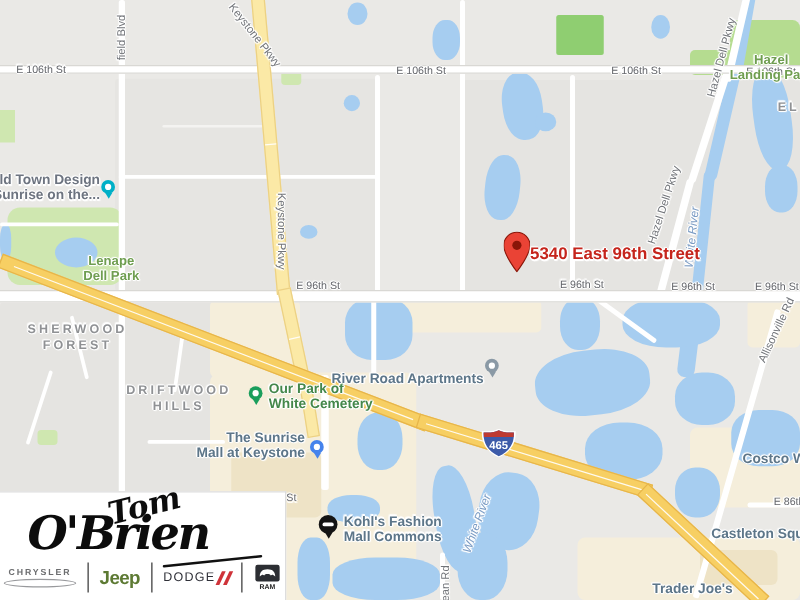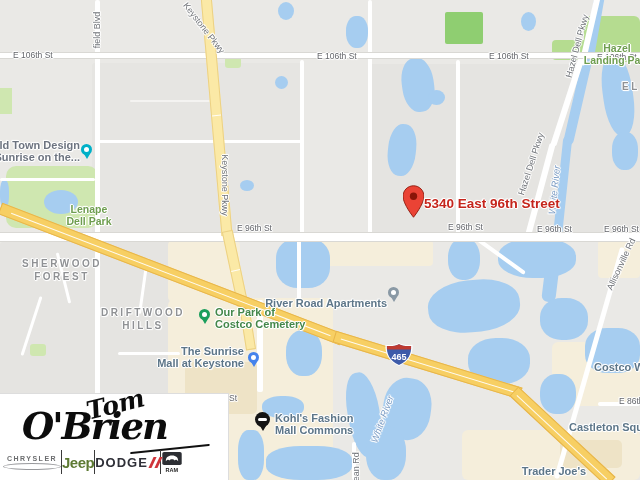--- a/index.html
+++ b/index.html
@@ -33,28 +33,28 @@
   .ppin::after{content:'';position:absolute;left:50%;top:100%;transform:translate(-50%,-1px);border:3px solid transparent;border-top:5px solid currentColor;}
   .pin-kohls{width:15px;height:15px;}
   .pin-kohls::before{inset:6px 3px;border-radius:2px;}
   .dest-lbl{font-size:13.5px;font-weight:bold;color:var(--dest-red,#c5251c);transform:translate(0,-50%);}
   
   .logo{position:absolute;left:0;top:393px;width:229px;height:87px;background:#fff;border-top:1px solid #ddd;border-right:1px solid #ddd;box-sizing:border-box;}
   .script{position:absolute;font-family:"DejaVu Serif",serif;font-style:italic;font-weight:bold;color:#0c0c0c;white-space:nowrap;}
   .s-top{left:86px;top:-4px;font-size:25px;transform:rotate(-14deg);}
   .s-main{left:22px;top:10px;font-size:37px;letter-spacing:-2px;}
   .swoosh{position:absolute;left:130px;top:54px;width:80px;height:2px;background:#111;border-radius:2px;transform:rotate(-6deg);}
-  .brands{position:absolute;left:3px;right:3px;bottom:3px;height:30px;display:flex;align-items:center;}
+  .brands{position:absolute;left:3px;right:3px;bottom:3px;height:30px;display:flex;align-items:center;justify-content:space-between;}
   .bdiv{width:1px;height:24px;background:#3a3a3a;}
   .chry{display:flex;flex-direction:column;align-items:center;}
   .chry .txt{font-size:7px;font-weight:bold;letter-spacing:1.5px;color:#6c6d6f;}
   .wing{width:58px;height:7px;border:1.5px solid #98999c;border-radius:50%;margin-top:1px;box-sizing:border-box;}
   .jeep{font-size:15px;font-weight:bold;color:var(--jeep-green,#5d7a33);letter-spacing:-.5px;}
   .dodge{display:flex;align-items:center;gap:2px;}
-  .dodge .txt{font-size:13px;font-weight:bold;letter-spacing:1px;color:var(--dodge-dark,#2f3038);}
+  .dodge .txt{font-size:10px;font-weight:normal;letter-spacing:1px;color:var(--dodge-dark,#2f3038);}
   .slash{display:inline-block;width:3px;height:11px;background:var(--dodge-red,#cf3339);transform:skewX(-25deg);margin-left:1px;}
   .ram{display:flex;flex-direction:column;align-items:center;line-height:6px;}
   .ram .txt{font-size:5.5px;font-weight:bold;color:#222;margin-top:1px;}
 </style>
 </head>
 <body>
 
 <div class="stage">
 
   <div class="blk" style="left:92px;top:63px;width:212px;height:170px;background:#e6e5e2"></div>
@@ -205,21 +205,21 @@
   </div>
 
   <div class="lbl poi ra" style="left:80px;top:151px;color:var(--poi-gray)">
     <span>Old Town Design</span>
     <span>(Sunrise on the...</span>
   </div>
   <span class="ppin" style="left:81px;top:144px;color:var(--pin-teal)"></span>
 
   <div class="lbl poi la" style="left:215px;top:318px;color:var(--poi-green)">
     <span>Our Park of</span>
-    <span>Costco Cemetery</span>
+    <span>White Cemetery</span>
   </div>
   <span class="ppin" style="left:199px;top:309px;color:var(--pin-green)"></span>
 
   <div class="lbl poi ra" style="left:244px;top:357px;color:var(--poi-blue)">
     <span>The Sunrise</span>
     <span>Mall at Keystone</span>
   </div>
   <span class="ppin" style="left:248px;top:352px;color:var(--pin-blue)"></span>
 
   <div class="lbl poi ra" style="left:387px;top:304px;color:var(--poi-blue)">

